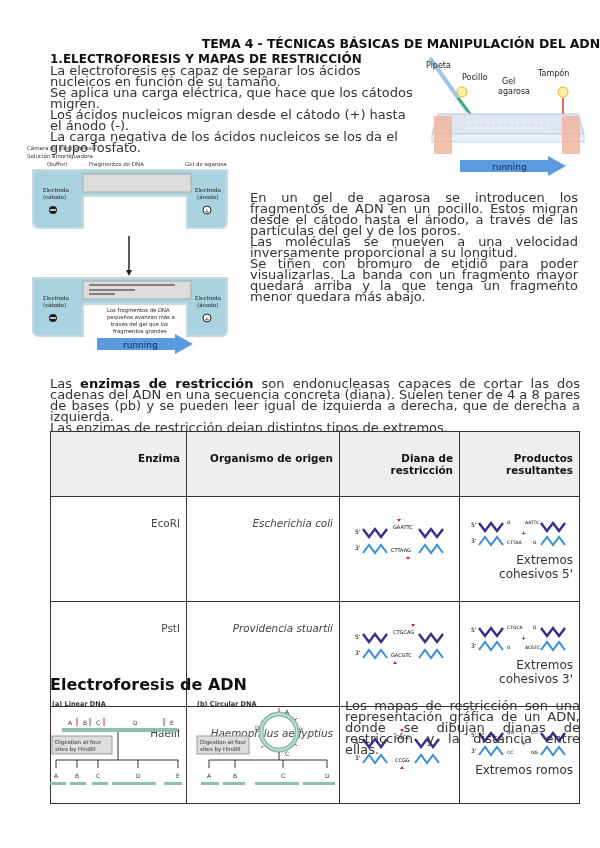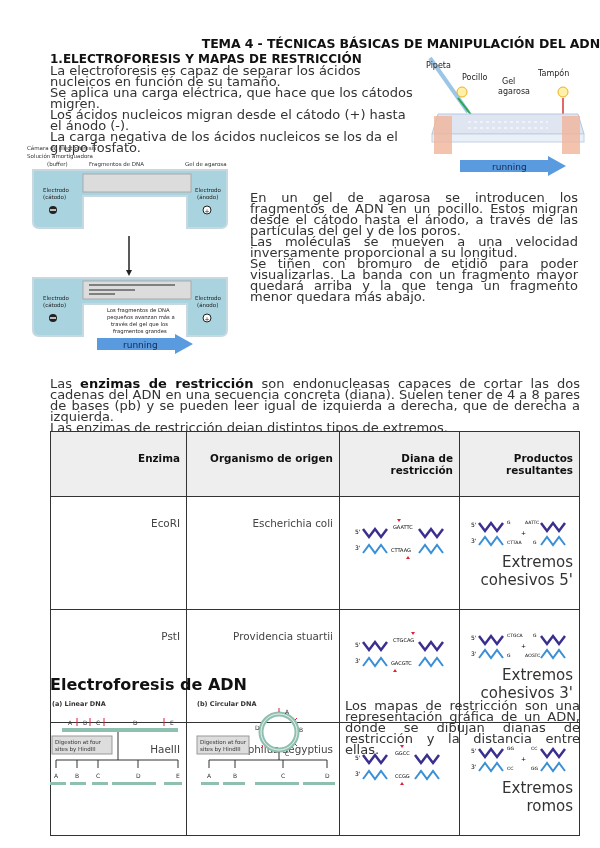--- a/index.html
+++ b/index.html
@@ -9,22 +9,22 @@
   .h1{left:50px;top:52px;font-weight:bold;font-size:12px;color:#111;}
   .p{font-size:13px;line-height:11px;color:#333;}
   .intro{left:50px;top:65px;width:365px;}
   .gelp{left:250px;top:192px;width:328px;text-align:justify;}
   .enz{left:50px;top:378px;width:530px;text-align:justify;}
   .enz b{color:#111;}
   table.t{position:absolute;left:50px;top:431px;width:530px;border-collapse:collapse;font-size:10.4px;}
   table.t th,table.t td{border:1.3px solid #333;padding:20px 6px;vertical-align:top;text-align:right;margin-top:7px;}
   table.t th{background:#eee;font-weight:bold;color:#111;height:16px;}
   table.t td{height:56px;color:#444;}
-  table.t td.org{border-radius:29px;}
-  .prod-label{font-size:15px;color:#333;margin-top:2px;}
+  table.t td.org{font-style:italic;border-radius:29px;}
+  .prod-label{font-size:12px;color:#333;margin-top:2px;}
   .h2{left:50px;top:675px;font-weight:bold;font-size:16px;color:#111;}
   .mapp{left:345px;top:700px;width:235px;text-align:justify;}
   svg text{font-family:"DejaVu Sans",sans-serif;}
 </style>
 </head>
 <body>
 
 <div class="abs title">TEMA 4 - TÉCNICAS BÁSICAS DE MANIPULACIÓN DEL ADN</div>
 <div class="abs h1">1.ELECTROFORESIS Y MAPAS DE RESTRICCIÓN</div>
 

